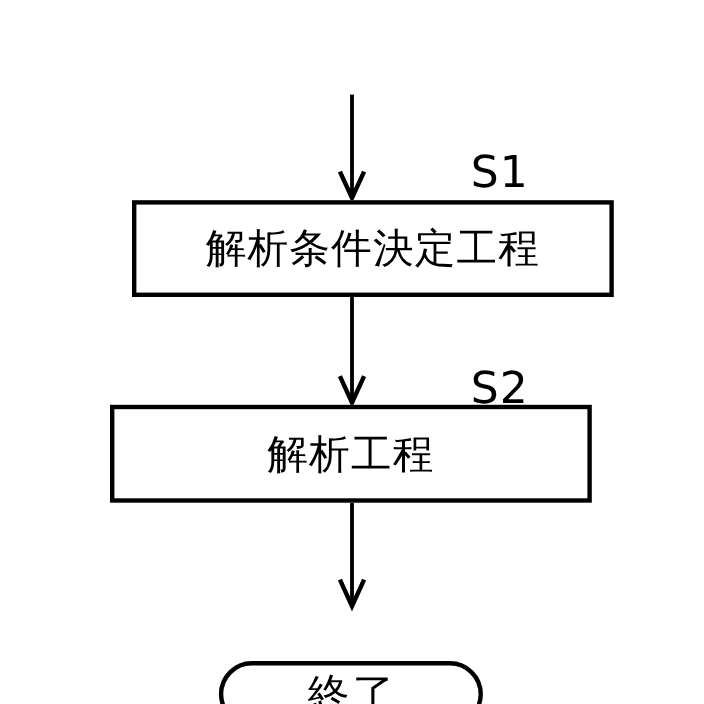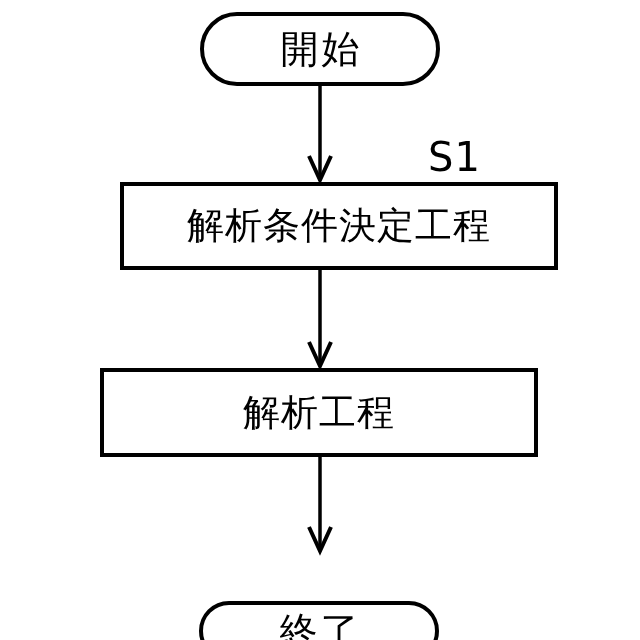--- a/index.html
+++ b/index.html
@@ -77,30 +77,28 @@
     <g>
       <line x1="320" y1="270" x2="320" y2="366" stroke-width="3.5"></line>
       <path d="M309 342 L320 366 L331 342" stroke-width="4" stroke-linejoin="miter"></path>
     </g>
     <g>
       <line x1="320" y1="457" x2="320" y2="551" stroke-width="3.5"></line>
       <path d="M309 527 L320 551 L331 527" stroke-width="4" stroke-linejoin="miter"></path>
     </g>
   </svg>
 
-  <div class="node terminal" id="node-start">
-    <span class="label">開始</span>
-  </div>
 
   <div class="step-id" id="step-id-s1">S1</div>
 
   <div class="node process" id="node-step1">
     <span class="label">解析条件決定工程</span>
   </div>
 
+  <div class="step-id" id="step-id-s2">S2</div>
 
   <div class="node process" id="node-step2">
     <span class="label">解析工程</span>
   </div>
 
   <div class="node terminal" id="node-end">
     <span class="label">終了</span>
   </div>
 
 </div>

